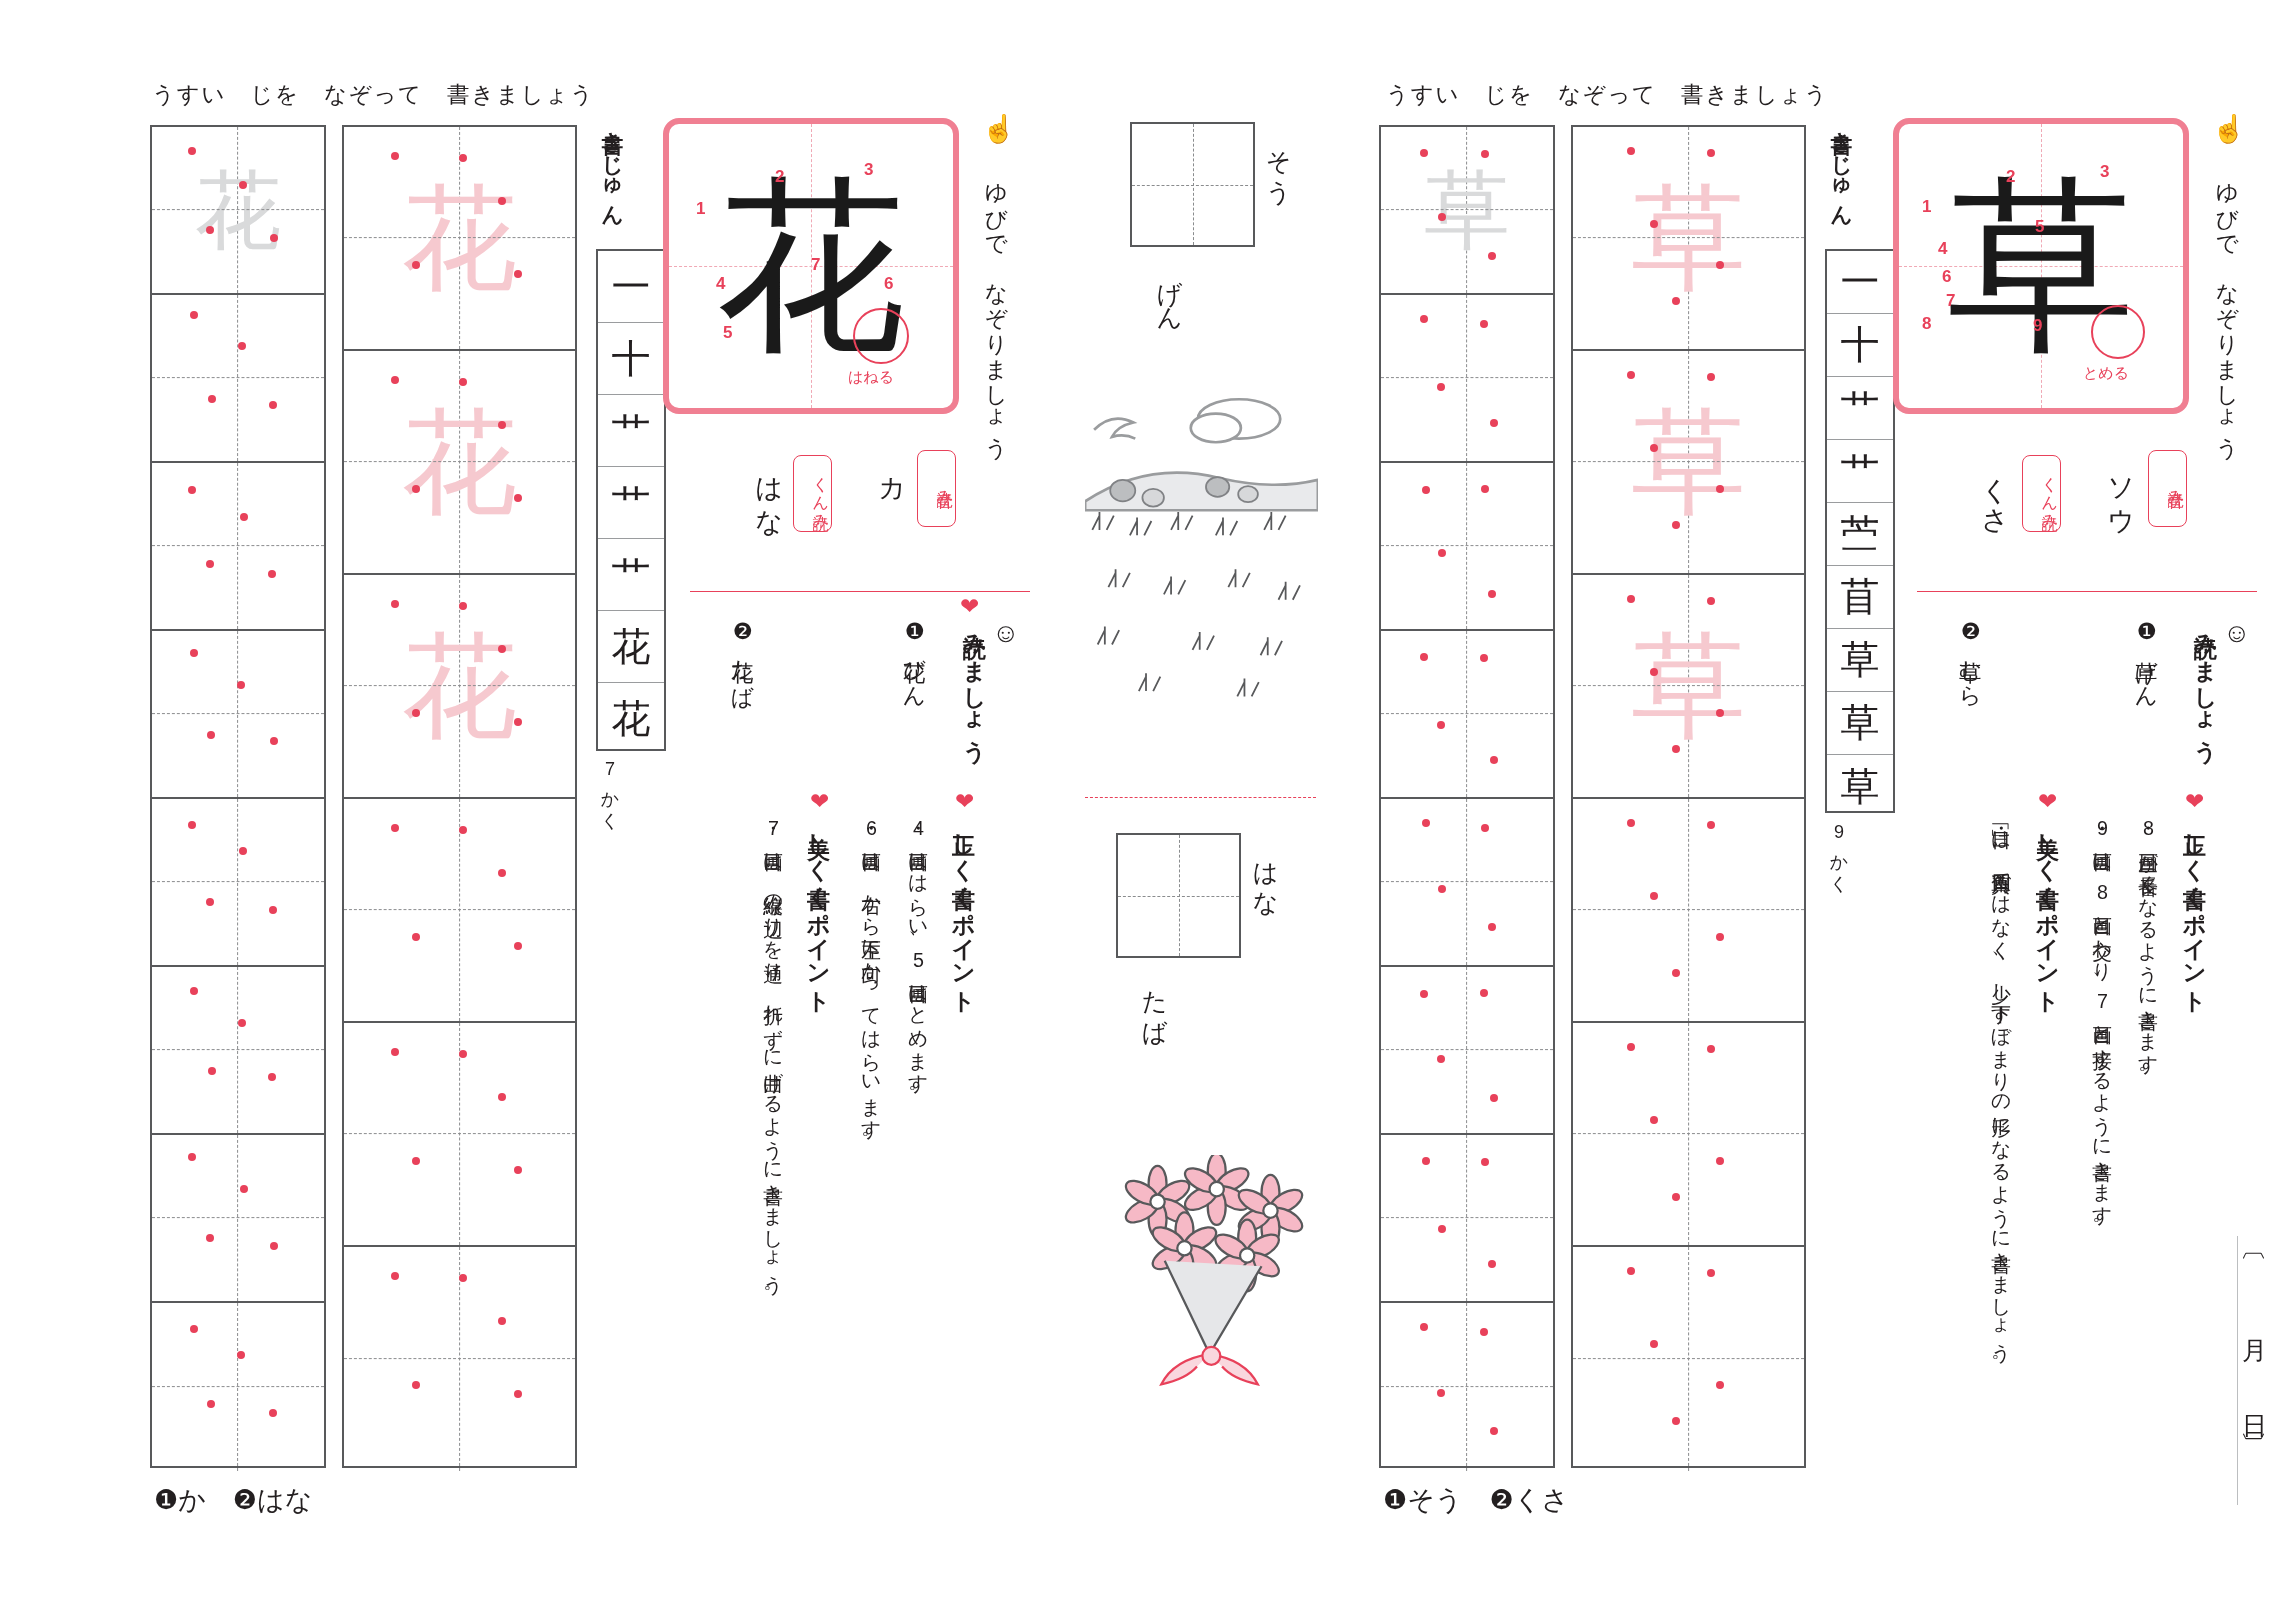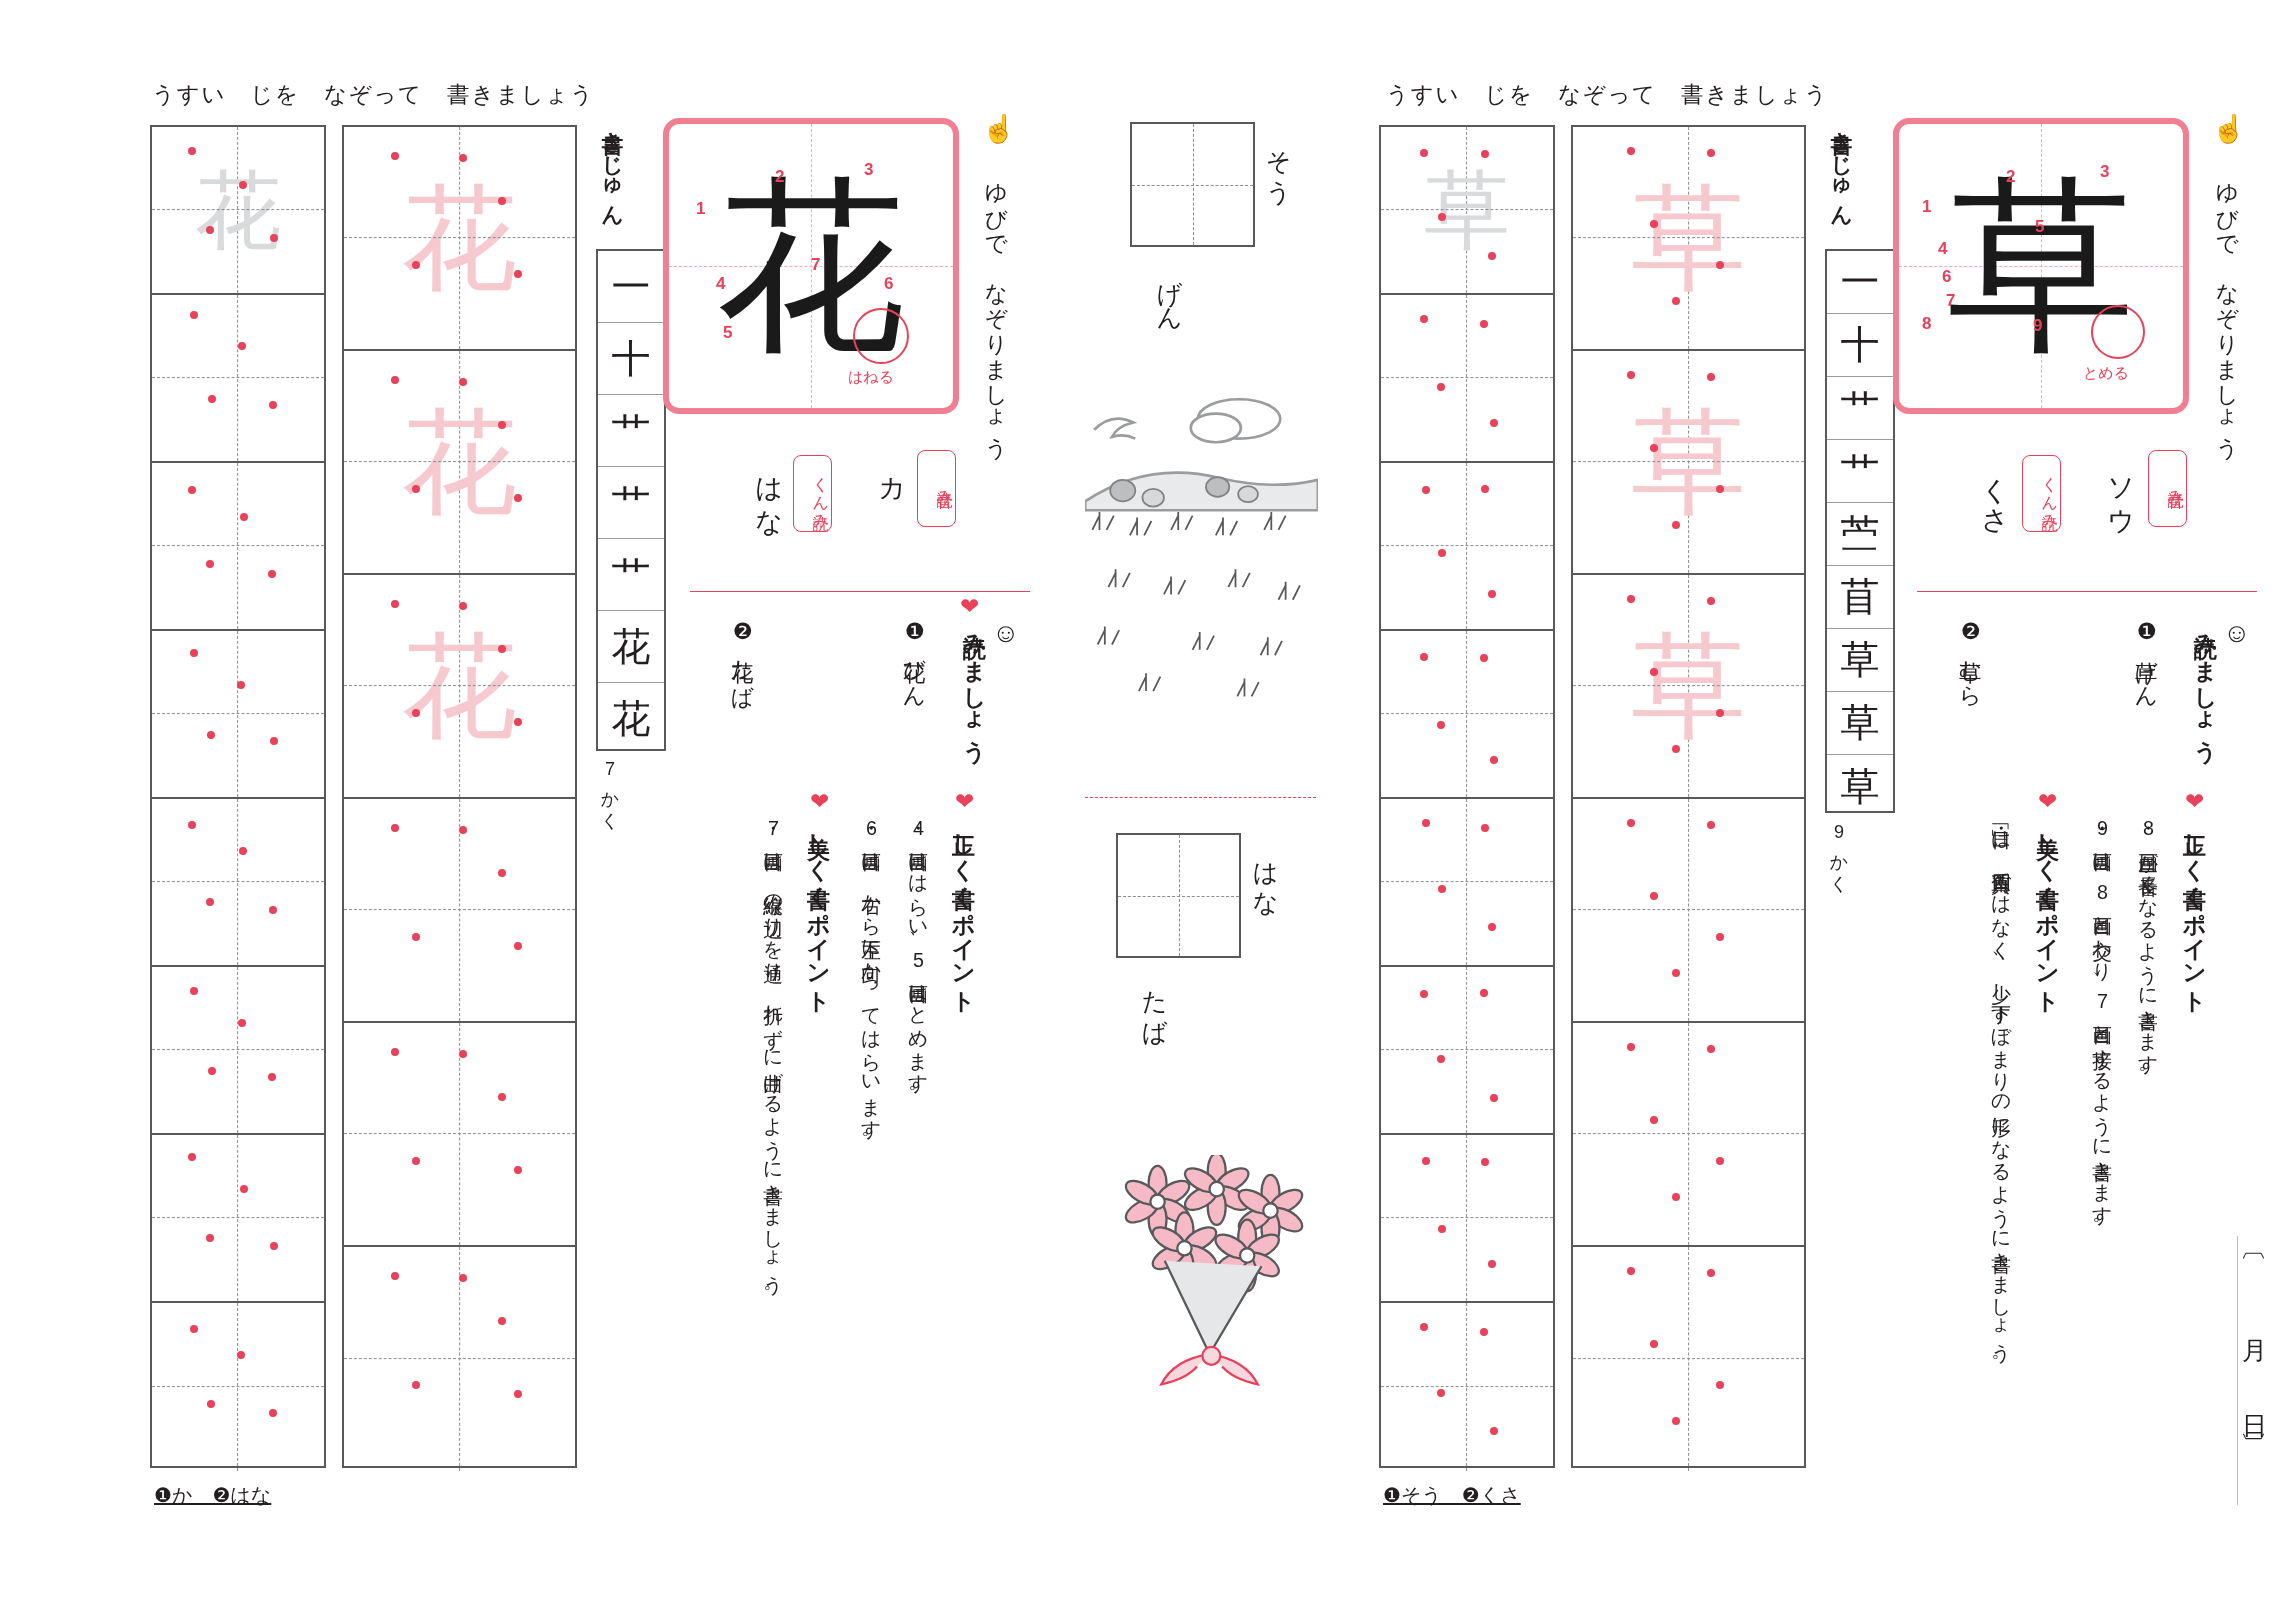--- a/index.html
+++ b/index.html
@@ -59,21 +59,21 @@
 
   
   .pbox{position:absolute;border:2.7px solid #58595b;box-sizing:border-box;}
   .pbox:before{content:"";position:absolute;left:50%;top:0;bottom:0;border-left:1.8px dashed #8a8c8e;}
   .pbox:after{content:"";position:absolute;top:50%;left:0;right:0;border-top:1.8px dashed #8a8c8e;}
   .pcap{position:absolute;writing-mode:vertical-rl;text-orientation:upright;font-size:25px;}
 
   
   .footer{position:absolute;left:0;right:0;bottom:30px;text-align:center;font-size:27px;color:#231f20;}
   .footer .dots-l,.footer .dots-r{color:#f07f92;letter-spacing:1.8px;font-size:19.7px;vertical-align:2.7px;}
-  .bottomnote{position:absolute;font-size:20px;white-space:nowrap;text-decoration:underline;}
+  .bottomnote{position:absolute;font-size:27px;white-space:nowrap;}
   .divider{position:absolute;border-left:1.8px solid #bcbec0;}
   .datebox{position:absolute;writing-mode:vertical-rl;text-orientation:upright;font-size:25px;letter-spacing:25px;}
 
   
   .handicon{position:absolute;font-size:27px;color:#f07f92;}
   .faceicon{position:absolute;font-size:27px;}
   svg{display:block;}
 </style>
 </head>
 <body>

